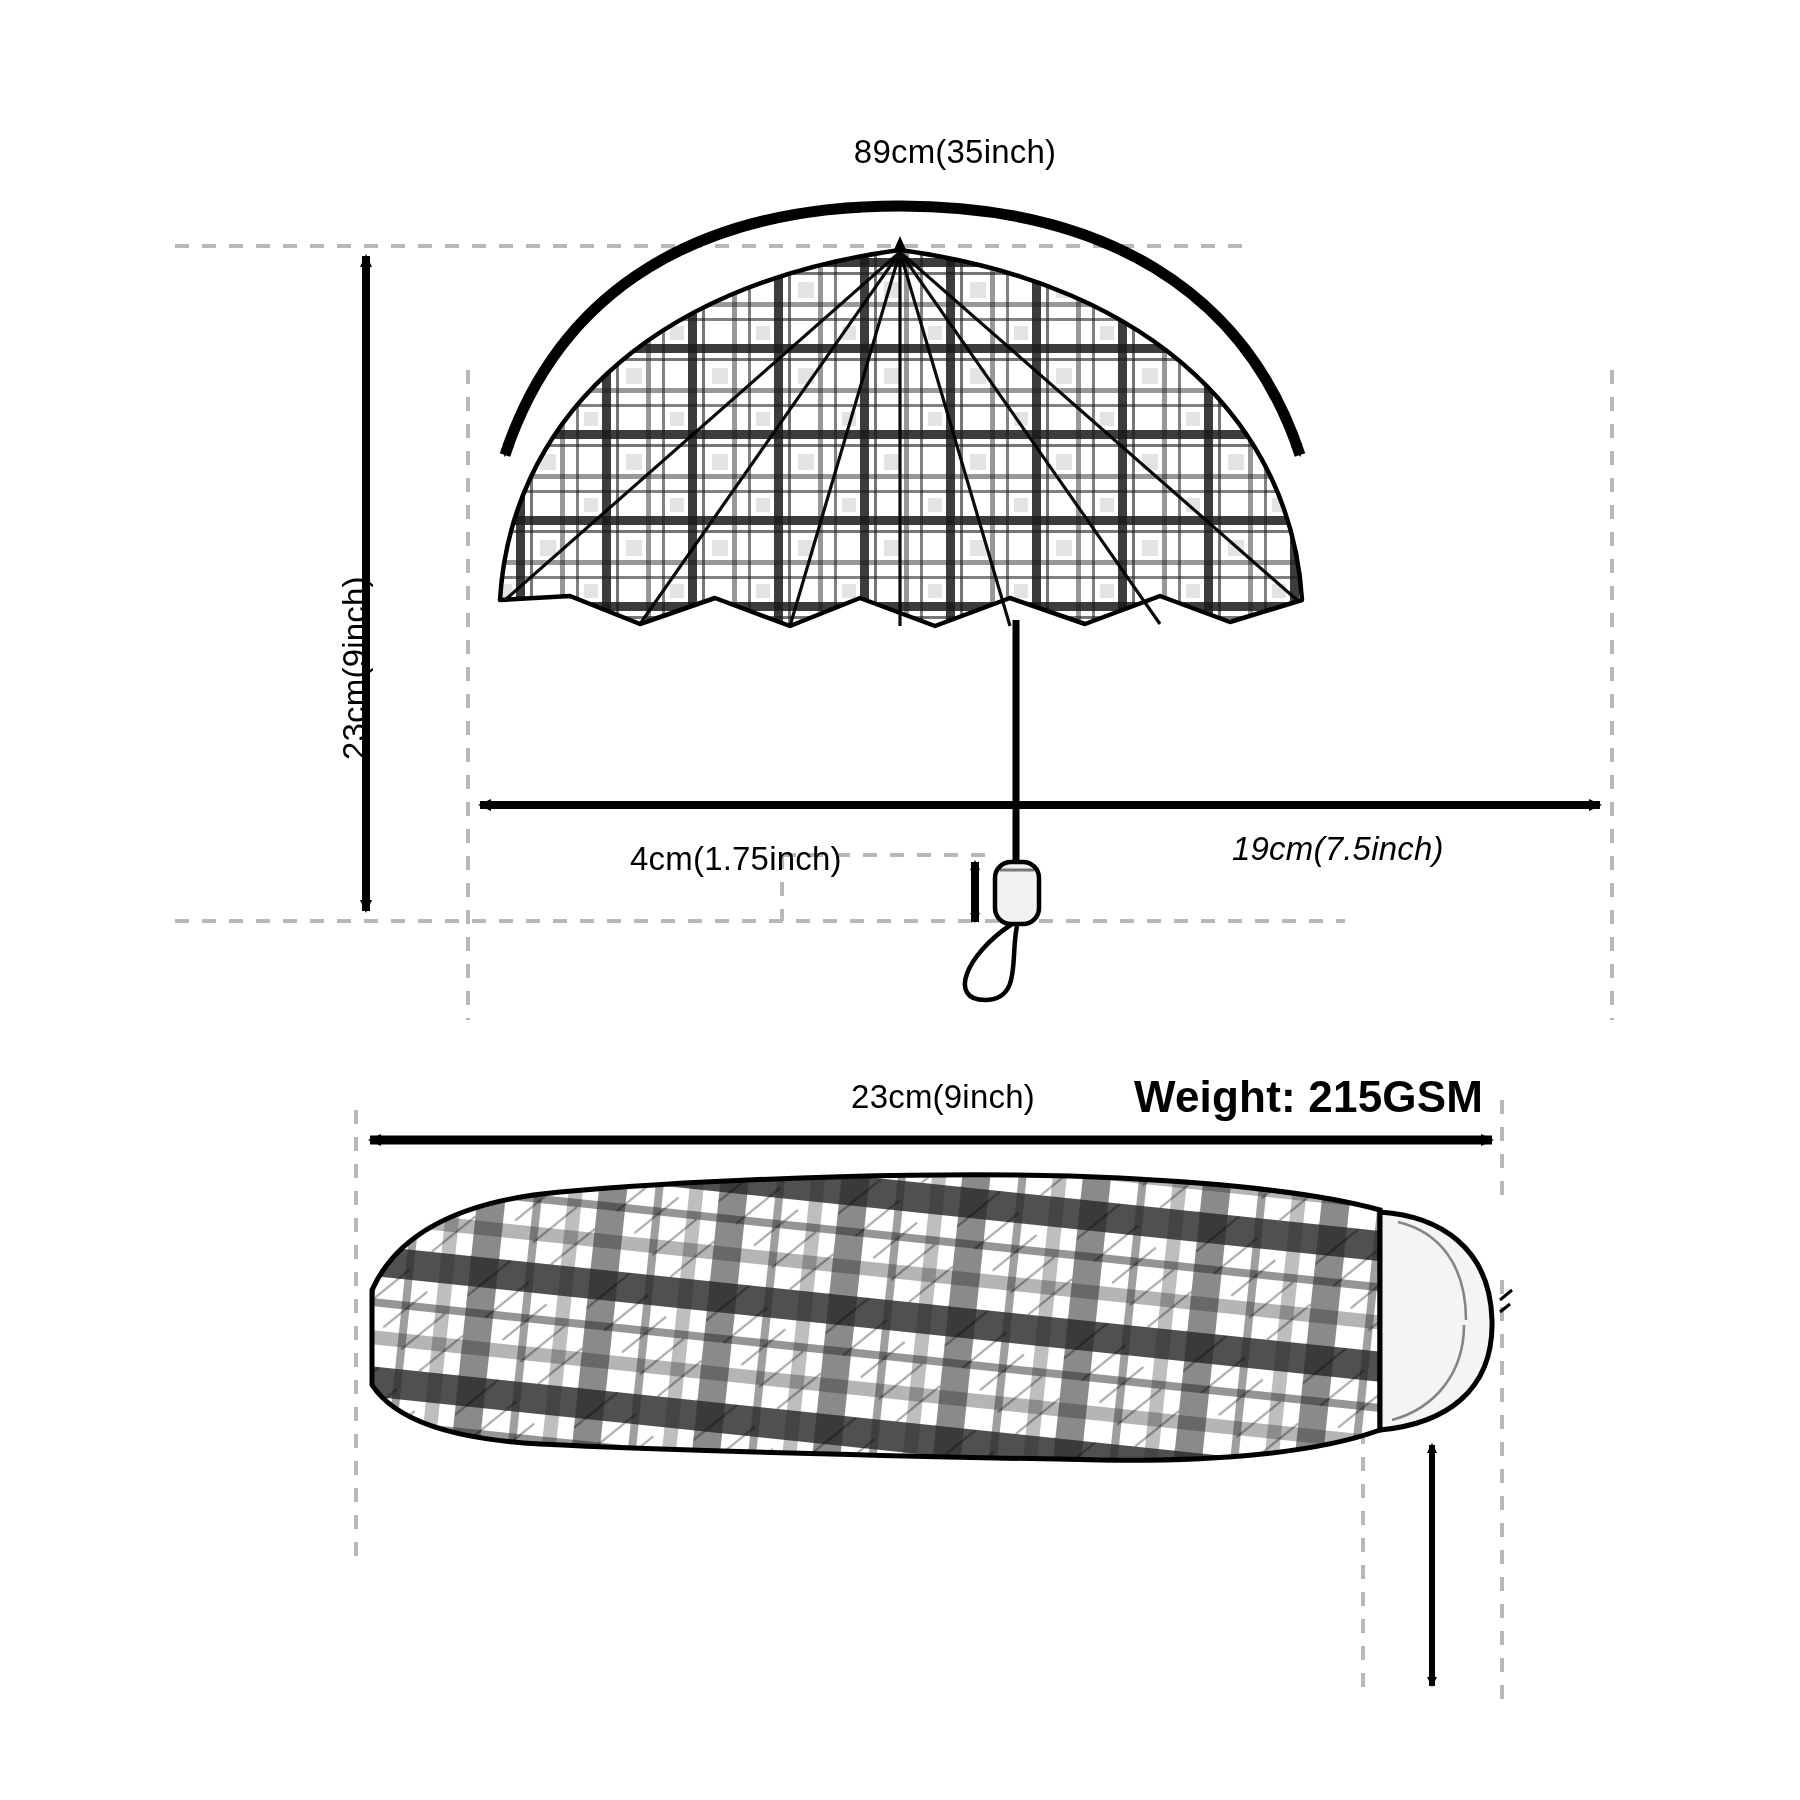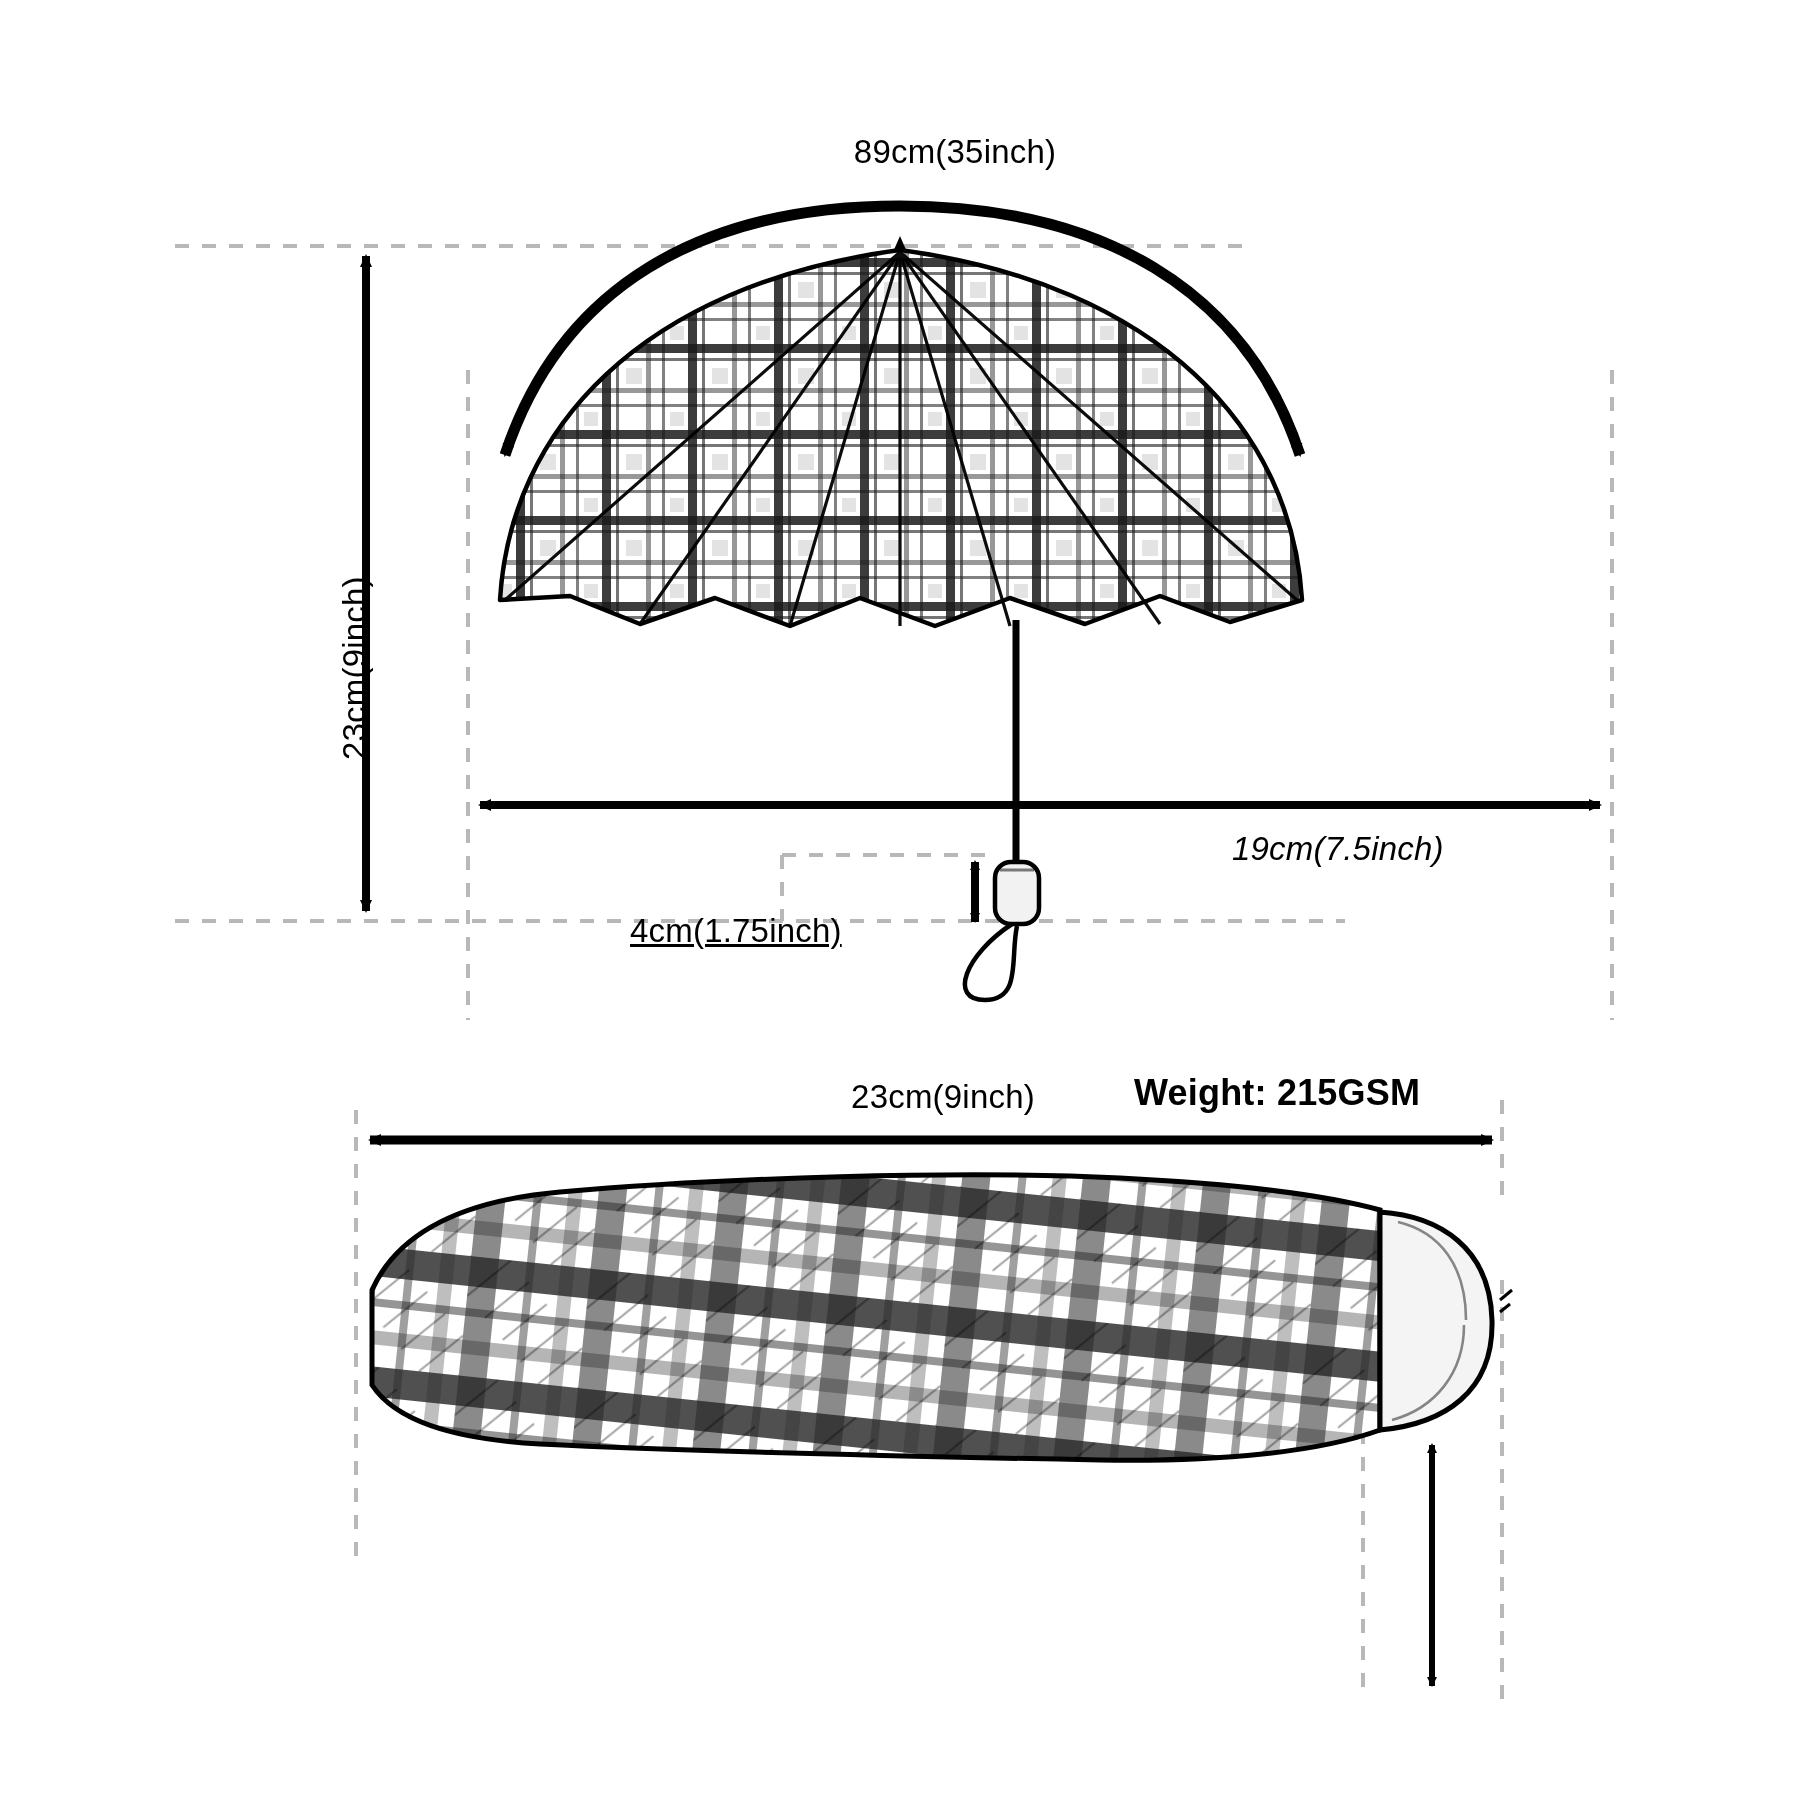--- a/index.html
+++ b/index.html
@@ -29,21 +29,21 @@
   .dim-label {
     position: absolute;
     font-family: "Liberation Sans", sans-serif;
     font-size: 33px;
     color: #000000;
     white-space: nowrap;
     letter-spacing: 0.2px;
   }
   .dim-label.bold {
     font-weight: bold;
-    font-size: 36px;
+    font-size: 44px;
   }
   .rot-90 {
     transform: rotate(-90deg);
     transform-origin: left top;
   }
 </style>
 </head>
 <body>
 
 <div id="stage">
@@ -179,21 +179,21 @@
     <line x1="370" y1="1140" x2="1492" y2="1140" stroke="#000" stroke-width="9" marker-start="url(#arrowStart)" marker-end="url(#arrowEnd)"></line>
     <line x1="1432" y1="1440" x2="1432" y2="1690" stroke="#000" stroke-width="4" opacity="0"></line>
   </svg>
 
   <div class="dim-label" style="left:955px; top:133px; transform:translateX(-50%);">89cm(35inch)</div>
 
   <div class="dim-label rot-90" style="left:336px; top:760px;">23cm(9inch)</div>
 
   <div class="dim-label" style="left:1232px; top:830px;font-style:italic;">19cm(7.5inch)</div>
 
-  <div class="dim-label" style="left:630px; top:912px;text-decoration:underline;">4cm(1.75inch)</div>
+  <div class="dim-label" style="left:630px; top:840px;">4cm(1.75inch)</div>
 
   <div class="dim-label" style="left:943px; top:1078px; transform:translateX(-50%);">23cm(9inch)</div>
 
   <div class="dim-label bold" style="left:1134px; top:1072px;">Weight: 215GSM</div>
 
   <svg class="layer" viewBox="0 0 1800 1800">
     <line x1="1432" y1="1445" x2="1432" y2="1686" stroke="#000" stroke-width="6" marker-start="url(#arrowStartSm)" marker-end="url(#arrowEndSm)"></line>
   </svg>
 
 </div>

